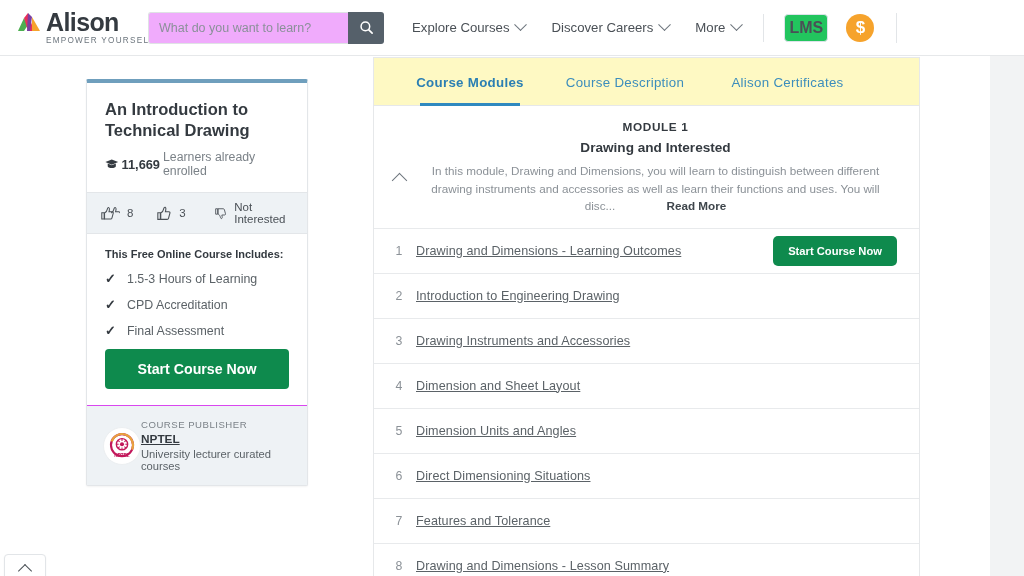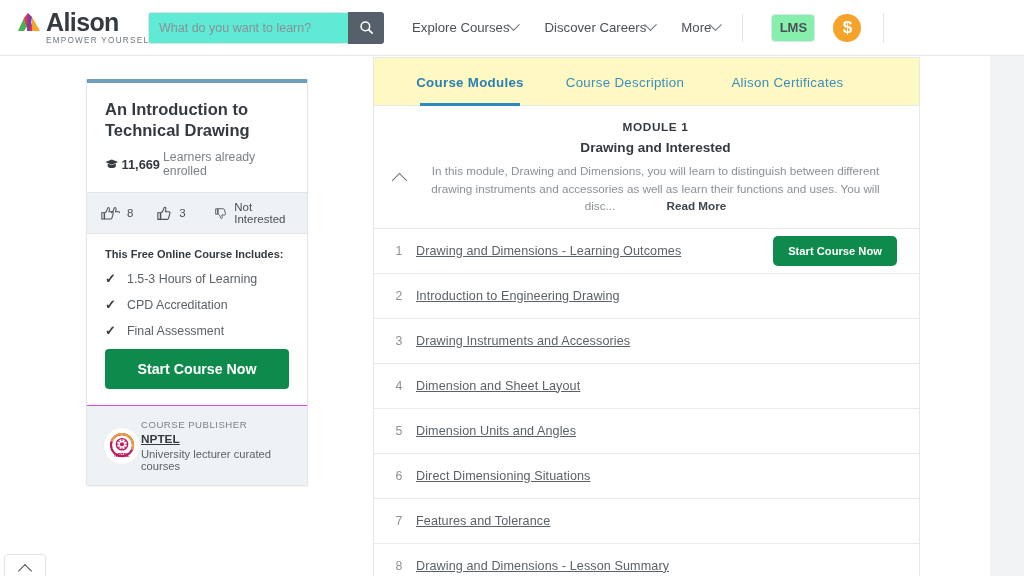--- a/index.html
+++ b/index.html
@@ -32,42 +32,42 @@
     line-height: 10px; margin-top: 1px; white-space: nowrap;
   }
   .search-box {
     margin-left: 24px; display: flex; align-items: stretch;
     height: 32px; width: 236px;
   }
   .search-input {
     flex: 1; border: 1px solid #dfe2e5; border-right: none;
     border-radius: 3px 0 0 3px; padding: 0 10px;
     font-size: 12.5px; color: #555; outline: none;
-    font-family: "Liberation Sans", sans-serif; background: #5eead4;
+    font-family: "Liberation Sans", sans-serif; background: #f0abfc;
   }
   .search-input::placeholder { color: #8a9099; }
   .search-btn {
     width: 36px; background: #55606a; border: none;
     border-radius: 0 3px 3px 0; cursor: pointer;
     display: flex; align-items: center; justify-content: center;
   }
   .nav { display: flex; align-items: center; margin-left: 28px; gap: 26px; }
   .nav-item {
-    display: flex; align-items: center; 
+    display: flex; align-items: center; gap: 7px;
     font-size: 13.2px; color: #4a5056; cursor: pointer; white-space: nowrap;
   }
   .chev {
     width: 9px; height: 9px; border-right: 1.6px solid #6d757d;
     border-bottom: 1.6px solid #6d757d; transform: rotate(45deg) translate(-2px,-2px);
   }
   .hdr-divider { width: 1px; height: 28px; background: #e2e5e8; margin-left: 22px; }
   .lms-btn {
-    margin-left: 28px; width: 44px; height: 28px;
-    border: 1px solid #dde3ea; border-radius: 4px; background: #86efac;
-    color: #4a5056; font-size: 13px; font-weight: bold;
+    margin-left: 20px; width: 44px; height: 28px;
+    border: 1px solid #dde3ea; border-radius: 4px; background: #22c55e;
+    color: #4a5056; font-size: 16px; font-weight: bold;
     display: flex; align-items: center; justify-content: center; cursor: pointer;
   }
   .coin {
     margin-left: 18px; width: 28px; height: 28px; border-radius: 50%;
     background: #f6a32c; color: #fff; font-size: 17px; font-weight: bold;
     display: flex; align-items: center; justify-content: center; cursor: pointer;
   }
   .hdr-divider2 { width: 1px; height: 30px; background: #e2e5e8; margin-left: 22px; }
 
   

